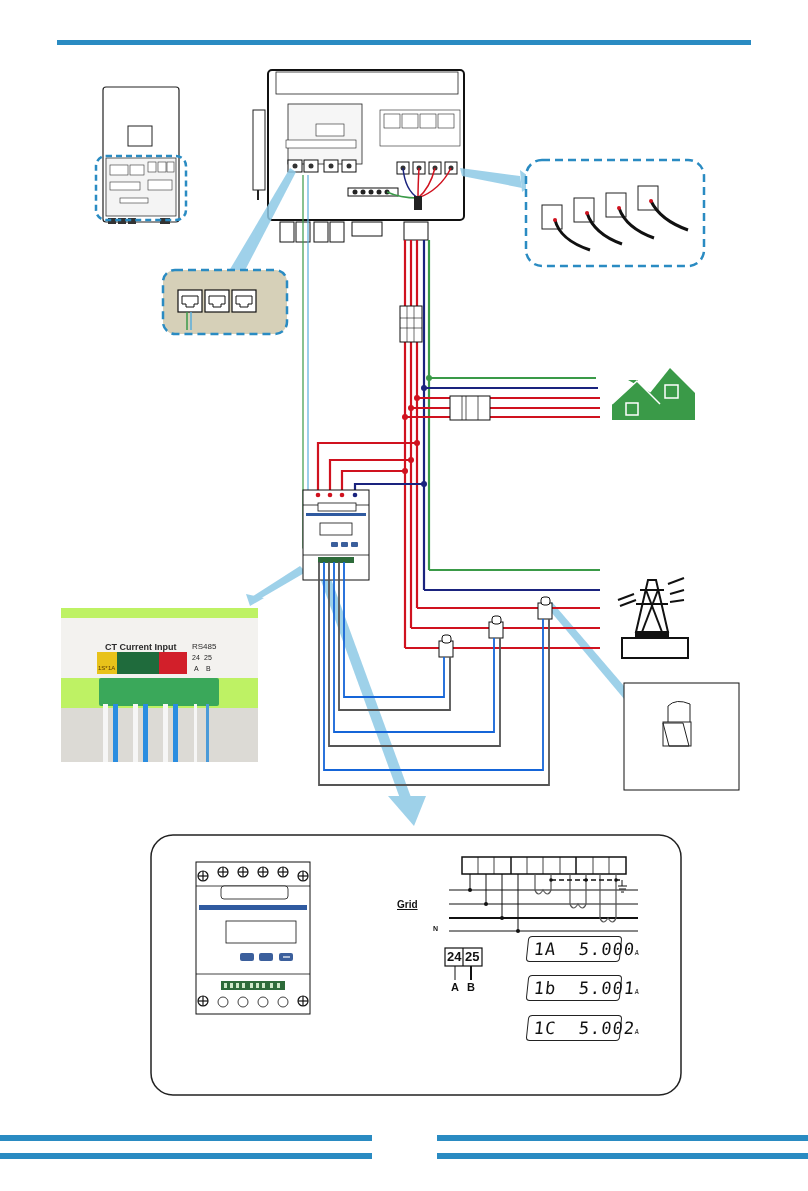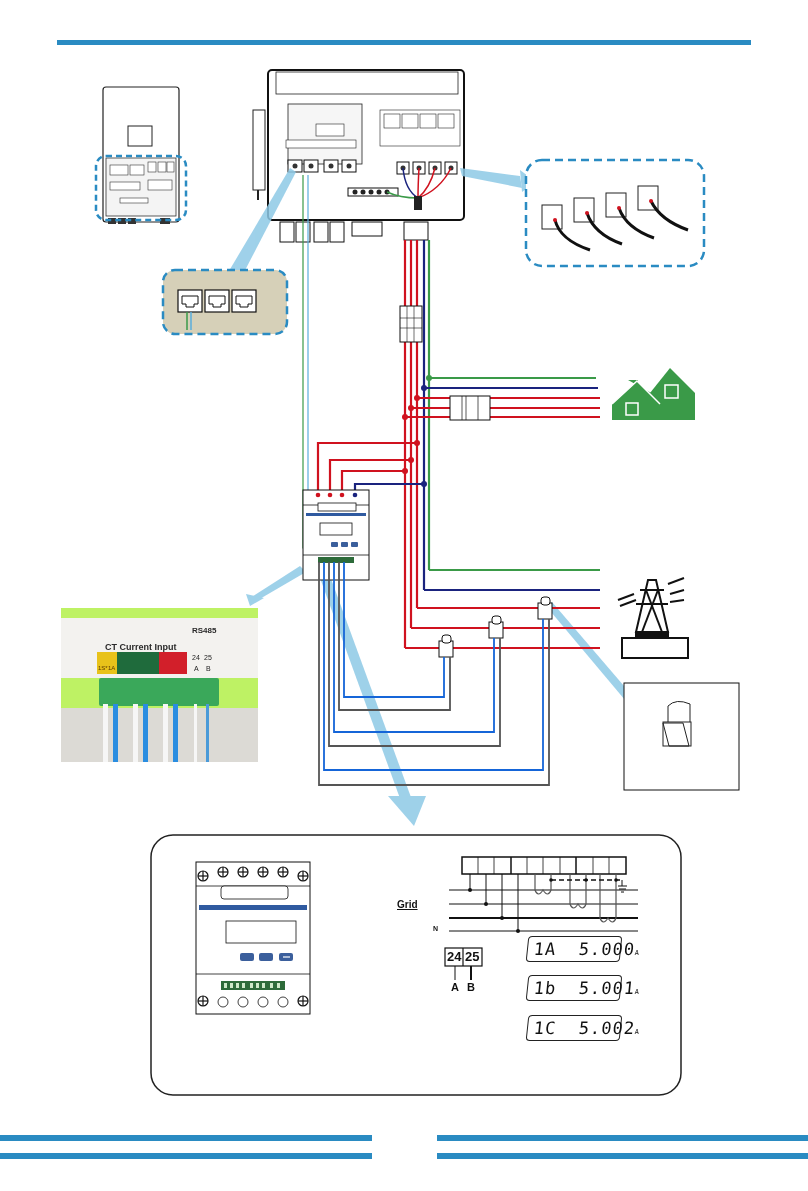--- a/index.html
+++ b/index.html
@@ -437,21 +437,21 @@
 <div class="lcd" style="left:527px;top:975px;width:80px;">
   <span>1b</span>&nbsp;&nbsp;<span>5.001</span><small>A</small>
 </div>
 <div class="lcd" style="left:527px;top:1015px;width:80px;">
   <span>1C</span>&nbsp;&nbsp;<span>5.002</span><small>A</small>
 </div>
 
 <div class="photo">
   <div class="abs" style="left:0;top:10px;width:197px;height:60px;background:#f3f2ef;"></div>
   <div class="abs lbl" style="left:44px;top:34px;font-size:9px;font-weight:bold;color:#2a2a2a;">CT Current Input</div>
-  <div class="abs lbl" style="left:131px;top:18px;font-size:8px;font-weight:bold;color:#2a2a2a;">RS485</div>
+  <div class="abs lbl" style="left:131px;top:34px;font-size:8px;font-weight:normal;color:#2a2a2a;">RS485</div>
   <div class="abs" style="left:36px;top:44px;width:20px;height:22px;background:#e8c21a;"></div>
   <div class="abs" style="left:56px;top:44px;width:28px;height:22px;background:#1f6b3c;"></div>
   <div class="abs" style="left:98px;top:44px;width:28px;height:22px;background:#d21f2a;"></div>
   <div class="abs" style="left:84px;top:44px;width:14px;height:22px;background:#1f6b3c;"></div>
   <div class="abs lbl" style="left:37px;top:57px;font-size:6px;color:#5a3a00;">1S*</div>
   <div class="abs lbl" style="left:47px;top:57px;font-size:6px;color:#5a3a00;">1A</div>
   <div class="abs lbl" style="left:131px;top:46px;font-size:7px;color:#222;">24</div>
   <div class="abs lbl" style="left:143px;top:46px;font-size:7px;color:#222;">25</div>
   <div class="abs lbl" style="left:133px;top:57px;font-size:7px;color:#222;">A</div>
   <div class="abs lbl" style="left:145px;top:57px;font-size:7px;color:#222;">B</div>

